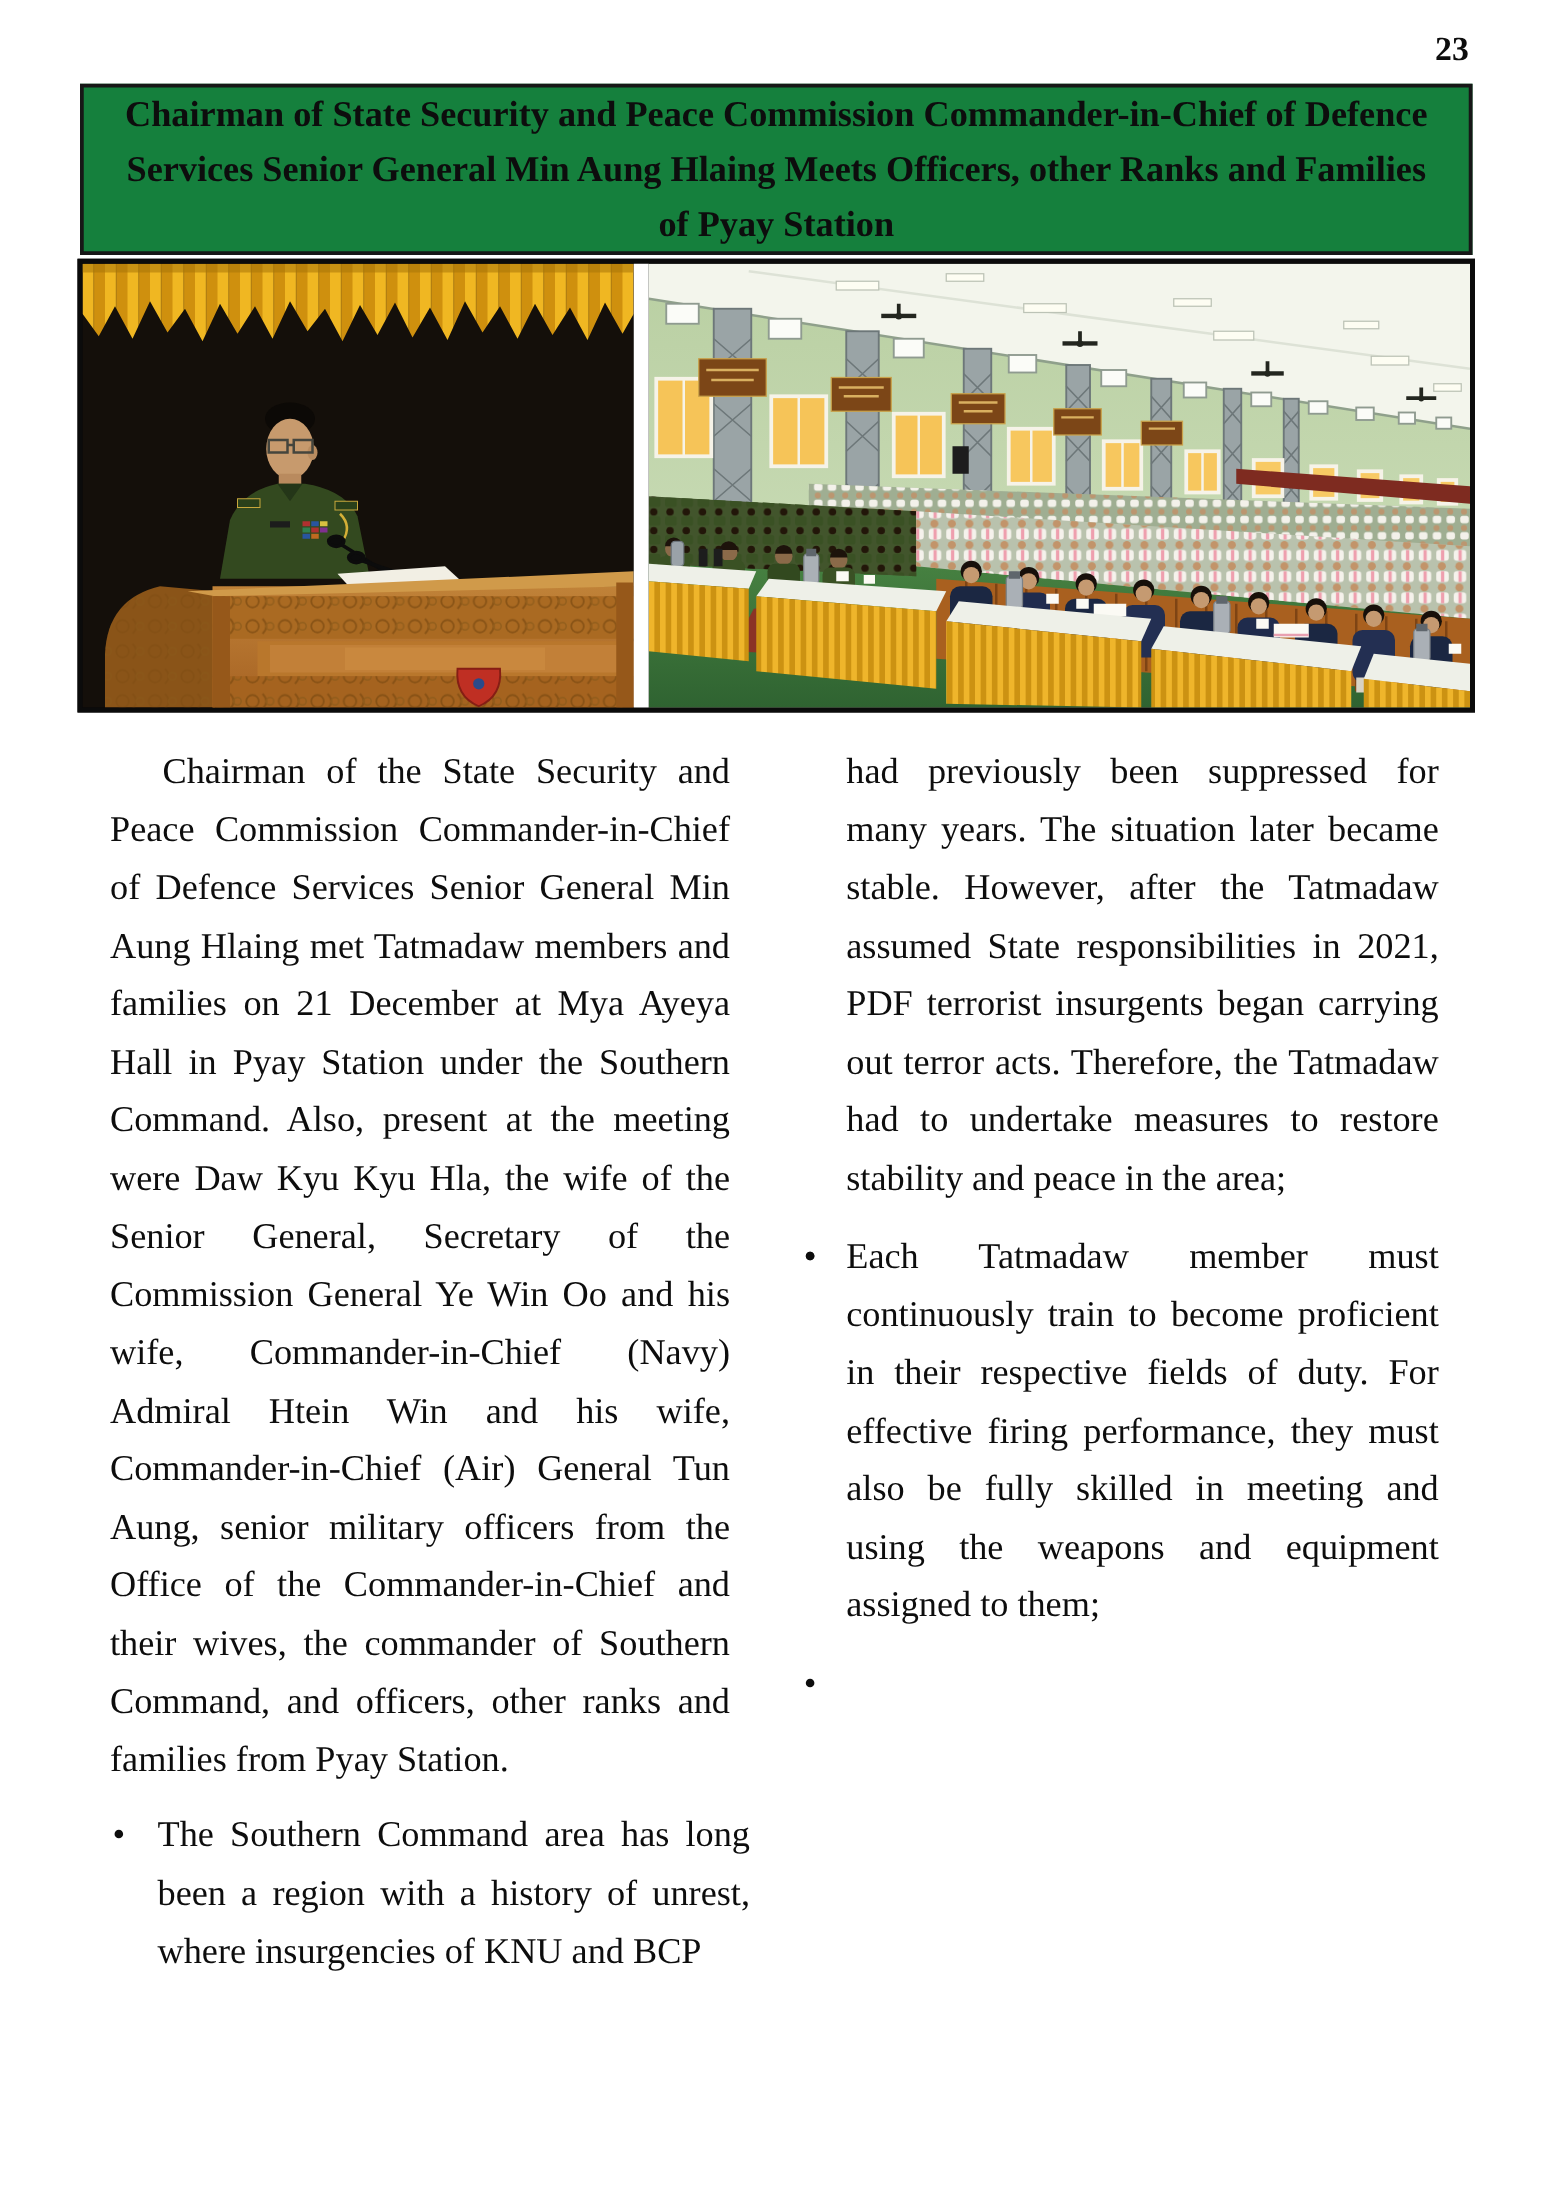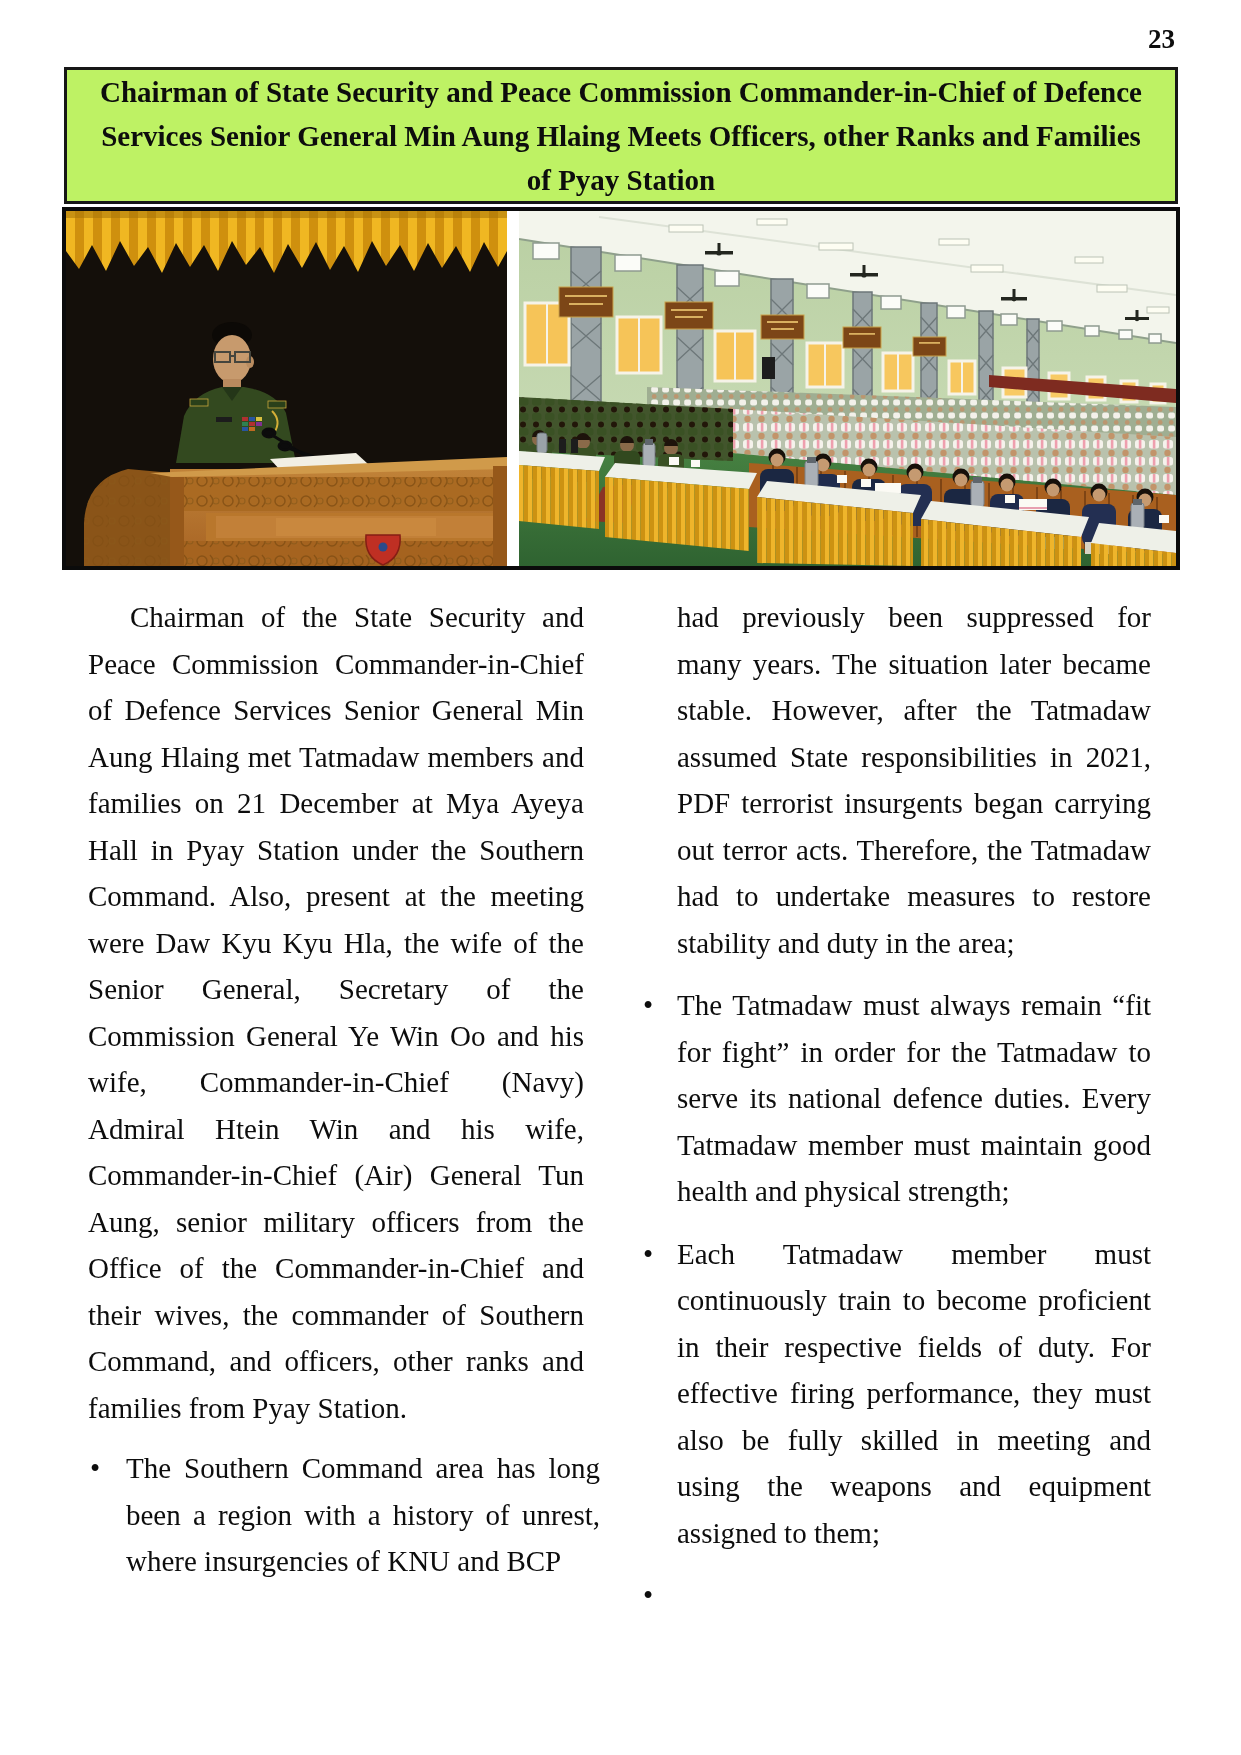--- a/index.html
+++ b/index.html
@@ -6,21 +6,21 @@
   body{
     width:1241px;height:1755px;position:relative;background:#ffffff;
     font-family:"Liberation Serif", serif;color:#0d0d0d;overflow:hidden;
   }
   .page-number{
     position:absolute;top:24px;right:66px;
     font-size:27px;font-weight:bold;
   }
   .title-box{
     position:absolute;left:64px;top:67px;width:1114px;height:137px;
-    box-sizing:border-box;background:#bef264;border:3px solid #171717;
+    box-sizing:border-box;background:#15803d;border:3px solid #171717;
     display:flex;align-items:center;justify-content:center;text-align:center;
     font-weight:bold;font-size:29px;line-height:44px;padding:0 30px;
   }
   .photo-block{
     position:absolute;left:62px;top:207px;width:1118px;height:363px;
     box-sizing:border-box;border:4px solid #0b0b0b;background:#0b0b0b;
     display:flex;
   }
   .photo{height:355px;}
   .photo-gap{width:12px;height:355px;background:#ffffff;}
@@ -394,25 +394,24 @@
 <div class="column col-left">
   <p class="para">Chairman of the State Security and Peace Commission Commander-in-Chief of Defence Services Senior General Min Aung Hlaing met Tatmadaw members and families on 21 December at Mya Ayeya Hall in Pyay Station under the Southern Command. Also, present at the meeting were Daw Kyu Kyu Hla, the wife of the Senior General, Secretary of the Commission General Ye Win Oo and his wife, Commander-in-Chief (Navy) Admiral Htein Win and his wife, Commander-in-Chief (Air) General Tun Aung, senior military officers from the Office of the Commander-in-Chief and their wives, the commander of Southern Command, and officers, other ranks and families from Pyay Station.</p>
   <div class="bullet-item">
     <span class="bullet-marker">•</span>
     <span>The Southern Command area has long been a region with a history of unrest, where insurgencies of KNU and BCP</span>
   </div>
 </div>
 
 <div class="column col-right">
   <div class="bullet-item">
-    <span>had previously been suppressed for many years. The situation later became stable. However, after the Tatmadaw assumed State responsibilities in 2021, PDF terrorist insurgents began carrying out terror acts. Therefore, the Tatmadaw had to undertake measures to restore stability and duty in the area;</span>
+    <span>had previously been suppressed for many years. The situation later became stable. However, after the Tatmadaw assumed State responsibilities in 2021, PDF terrorist insurgents began carrying out terror acts. Therefore, the Tatmadaw had to undertake measures to restore stability and peace in the area;</span>
   </div>
   <div class="bullet-item">
     <span class="bullet-marker">•</span>
-    <span>The Tatmadaw must always remain “fit for fight” in order for the Tatmadaw to serve its national defence duties. Every Tatmadaw member must maintain good health and physical strength;</span>
   </div>
   <div class="bullet-item">
     <span class="bullet-marker">•</span>
     <span>Each Tatmadaw member must continuously train to become proficient in their respective fields of duty. For effective firing performance, they must also be fully skilled in meeting and using the weapons and equipment assigned to them;</span>
   </div>
   <div class="bullet-item">
     <span class="bullet-marker">•</span>
   </div>
 </div>
 

